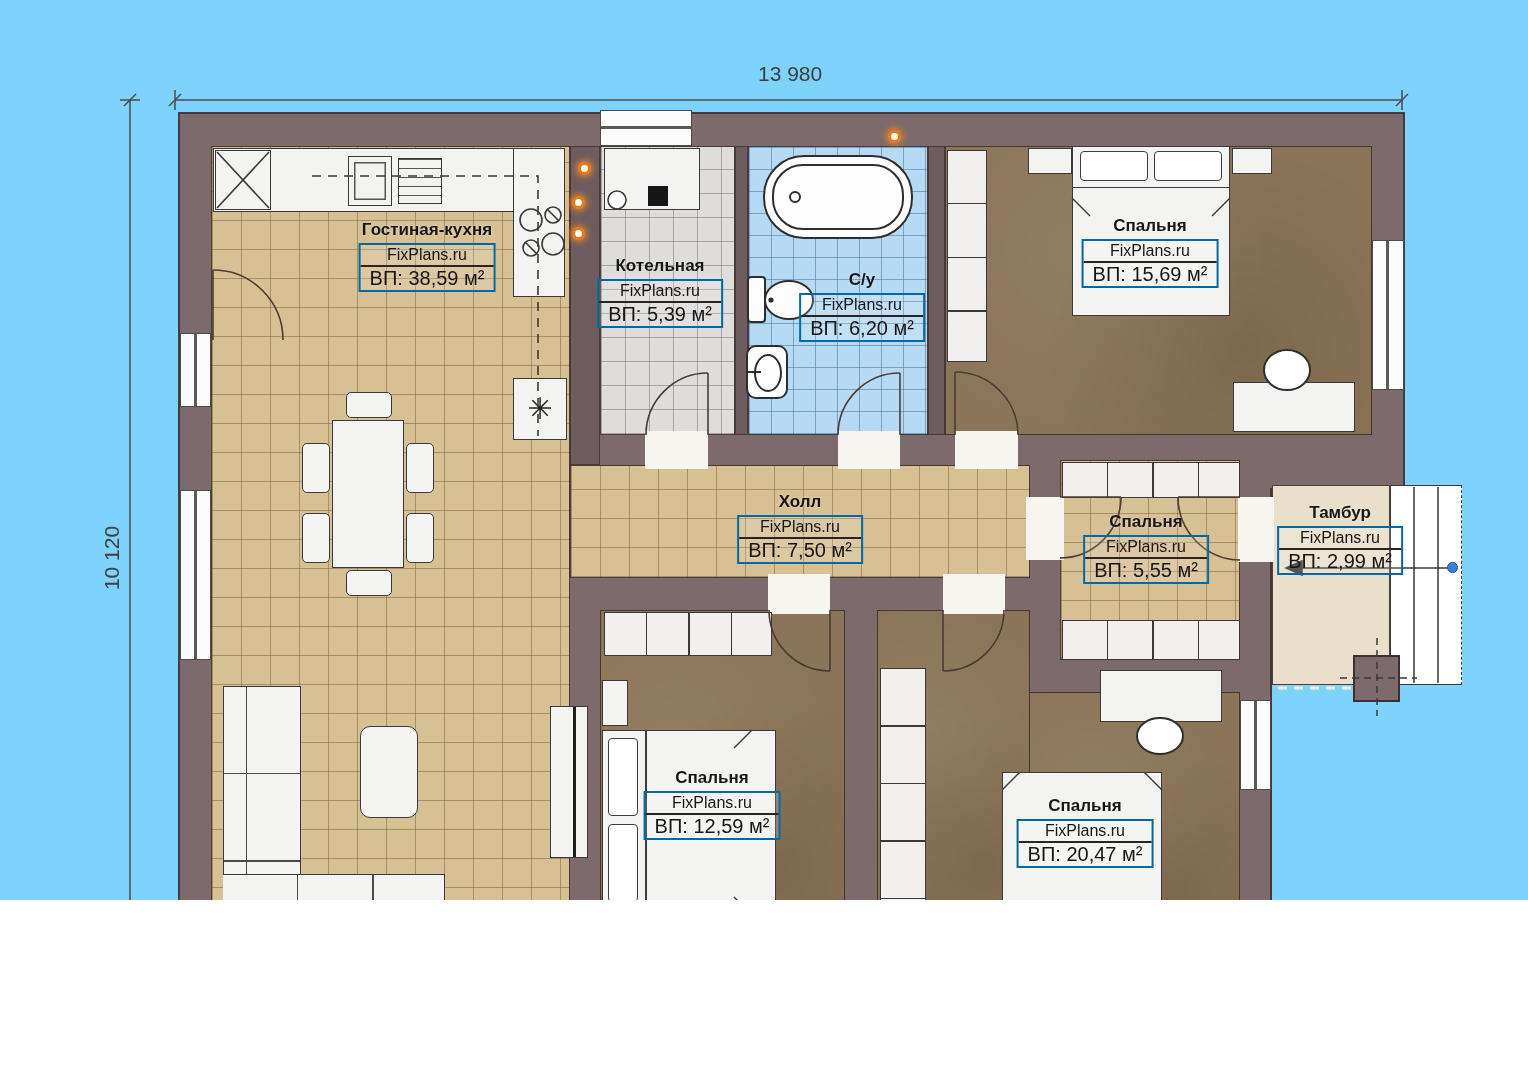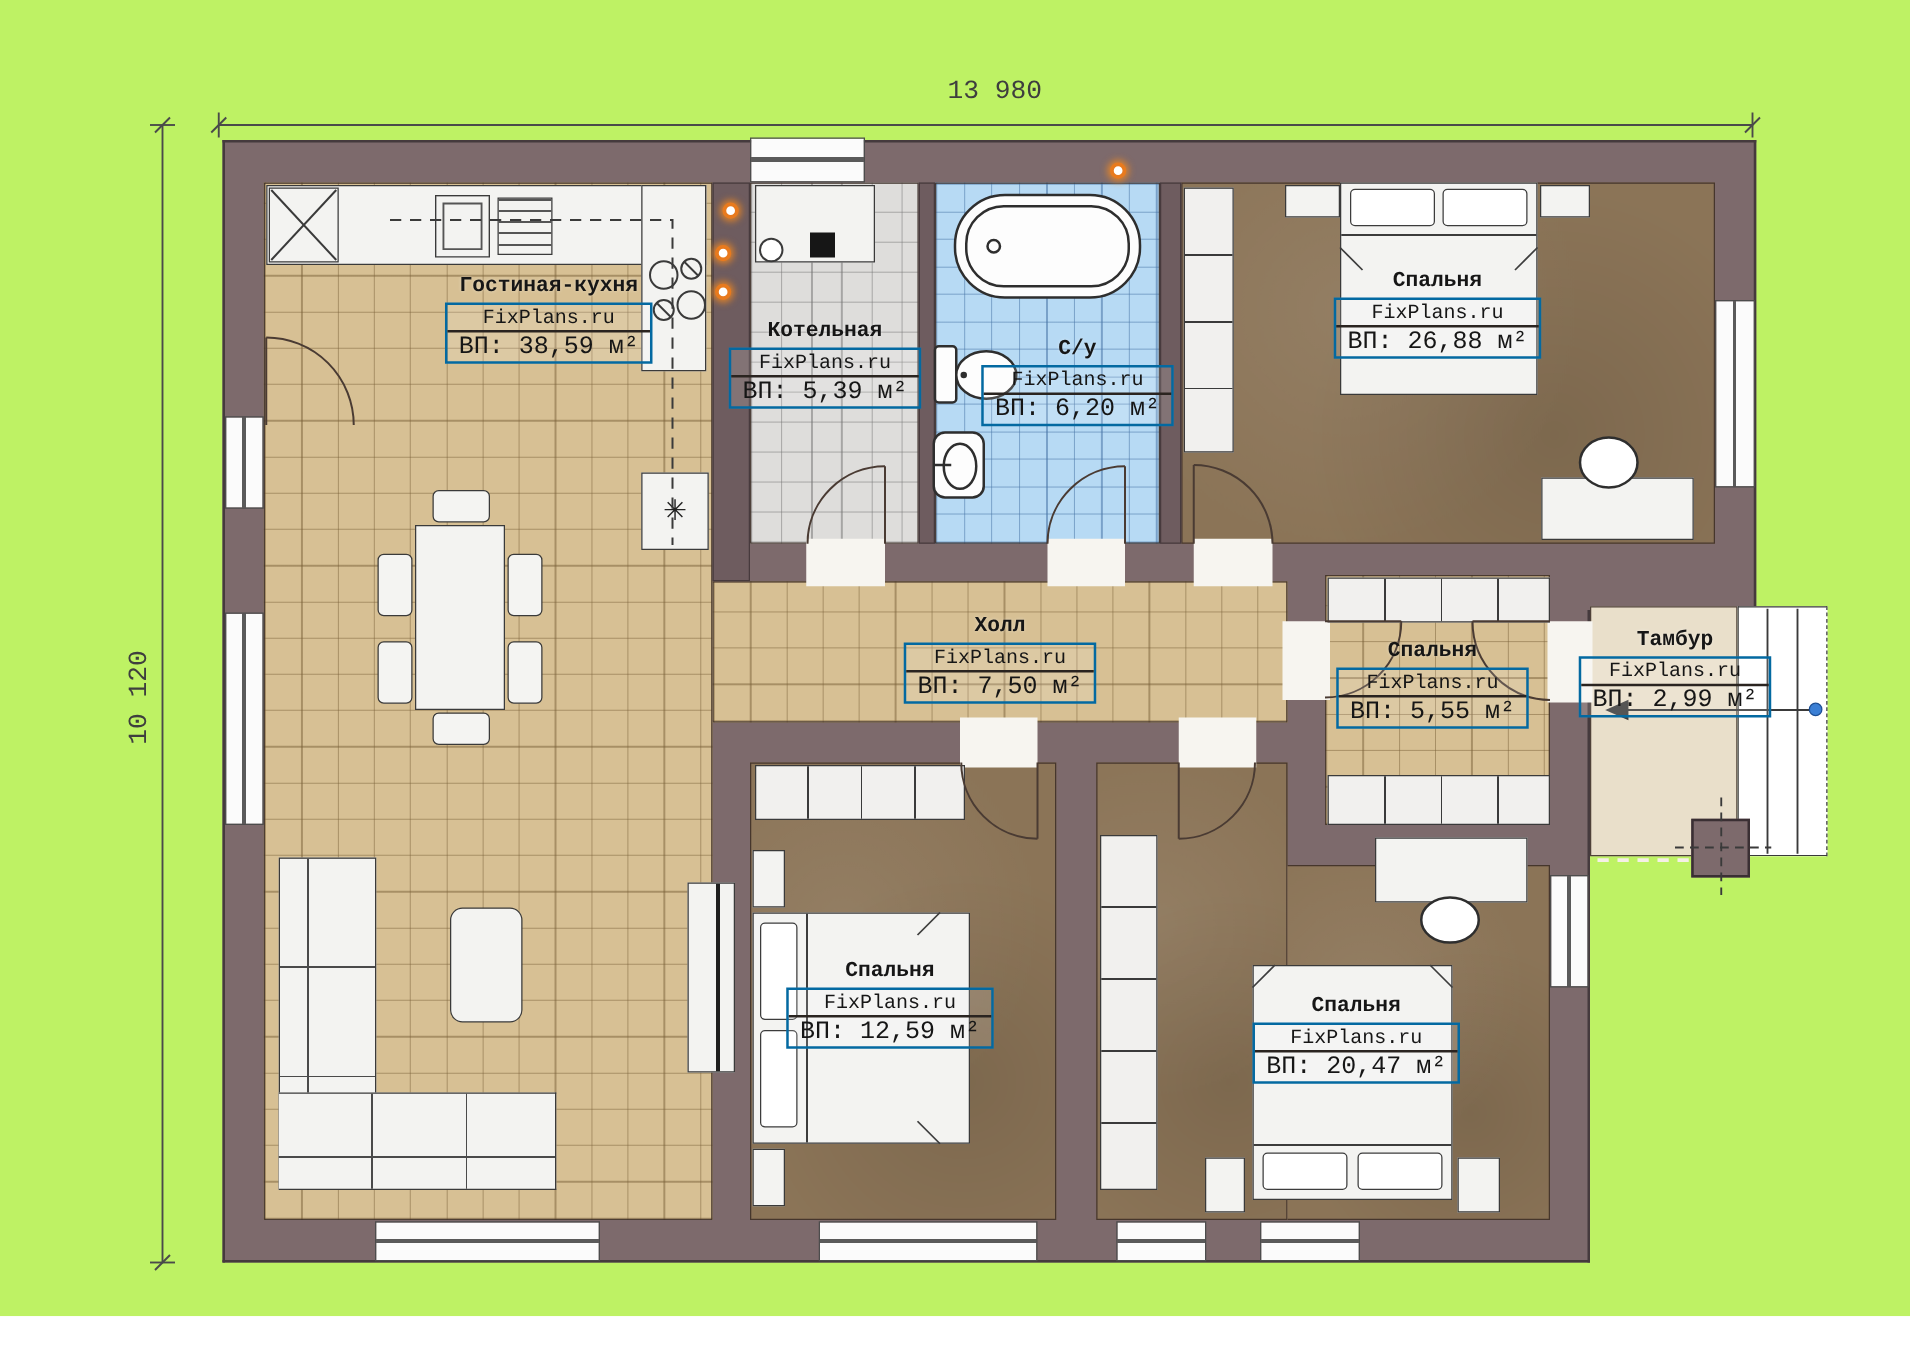--- a/index.html
+++ b/index.html
@@ -1,17 +1,17 @@
 <!DOCTYPE html>
 <html><head>
 <meta charset="utf-8">
 <style>
   html,body{margin:0;padding:0;background:#fff;}
-  #canvas{position:relative;width:1528px;height:1053px;background:#bef264;overflow:hidden;
-          font-family:Liberation Mono, monospace;}
+  #canvas{position:relative;width:1528px;height:900px;background:#7dd3fc;overflow:hidden;
+          font-family:Liberation Sans, sans-serif;}
   .abs{position:absolute;box-sizing:border-box;}
   
   .envelope{background:#7d6a6c;}
   .wallfill{background:#6e5c5f;border:1px solid #473a3d;}
   
   .floor{border:1.5px solid rgba(62,48,40,.9);}
   .floor-tan{background-color:#d7c094;
     background-image:repeating-linear-gradient(0deg, rgba(120,95,55,.5) 0 1px, transparent 1px 29px),
                      repeating-linear-gradient(90deg, rgba(120,95,55,.5) 0 1px, transparent 1px 29px);}
   .floor-gray{background-color:#dedddb;
@@ -260,39 +260,39 @@
     <g stroke="#3c3c3c" stroke-width="1.4" fill="none">
       <path d="M1072,198 L1090,216"></path>
         <path d="M1230,198 L1212,216"></path>
       <path d="M752,730 L734,748"></path>
         <path d="M752,915 L734,897"></path>
       <path d="M1002,790 L1020,772"></path>
         <path d="M1162,790 L1144,772"></path>
     </g>
   </svg>
 
-  <div class="room-label" style="left:439px;top:220px;">
+  <div class="room-label" style="left:427px;top:220px;">
     <div class="room-name">Гостиная-кухня</div>
     <div class="label-boxes"><div class="brand">FixPlans.ru</div>
       <div class="area">ВП: 38,59 м²</div></div>
   </div>
   <div class="room-label" style="left:660px;top:256px;">
     <div class="room-name">Котельная</div>
     <div class="label-boxes"><div class="brand">FixPlans.ru</div>
       <div class="area">ВП: 5,39 м²</div></div>
   </div>
   <div class="room-label" style="left:862px;top:270px;">
     <div class="room-name">С/у</div>
     <div class="label-boxes"><div class="brand">FixPlans.ru</div>
       <div class="area">ВП: 6,20 м²</div></div>
   </div>
   <div class="room-label" style="left:1150px;top:216px;">
     <div class="room-name">Спальня</div>
     <div class="label-boxes"><div class="brand">FixPlans.ru</div>
-      <div class="area">ВП: 26,88 м²</div></div>
+      <div class="area">ВП: 15,69 м²</div></div>
   </div>
   <div class="room-label" style="left:800px;top:492px;">
     <div class="room-name">Холл</div>
     <div class="label-boxes"><div class="brand">FixPlans.ru</div>
       <div class="area">ВП: 7,50 м²</div></div>
   </div>
   <div class="room-label" style="left:1146px;top:512px;">
     <div class="room-name">Спальня</div>
     <div class="label-boxes"><div class="brand">FixPlans.ru</div>
       <div class="area">ВП: 5,55 м²</div></div>

